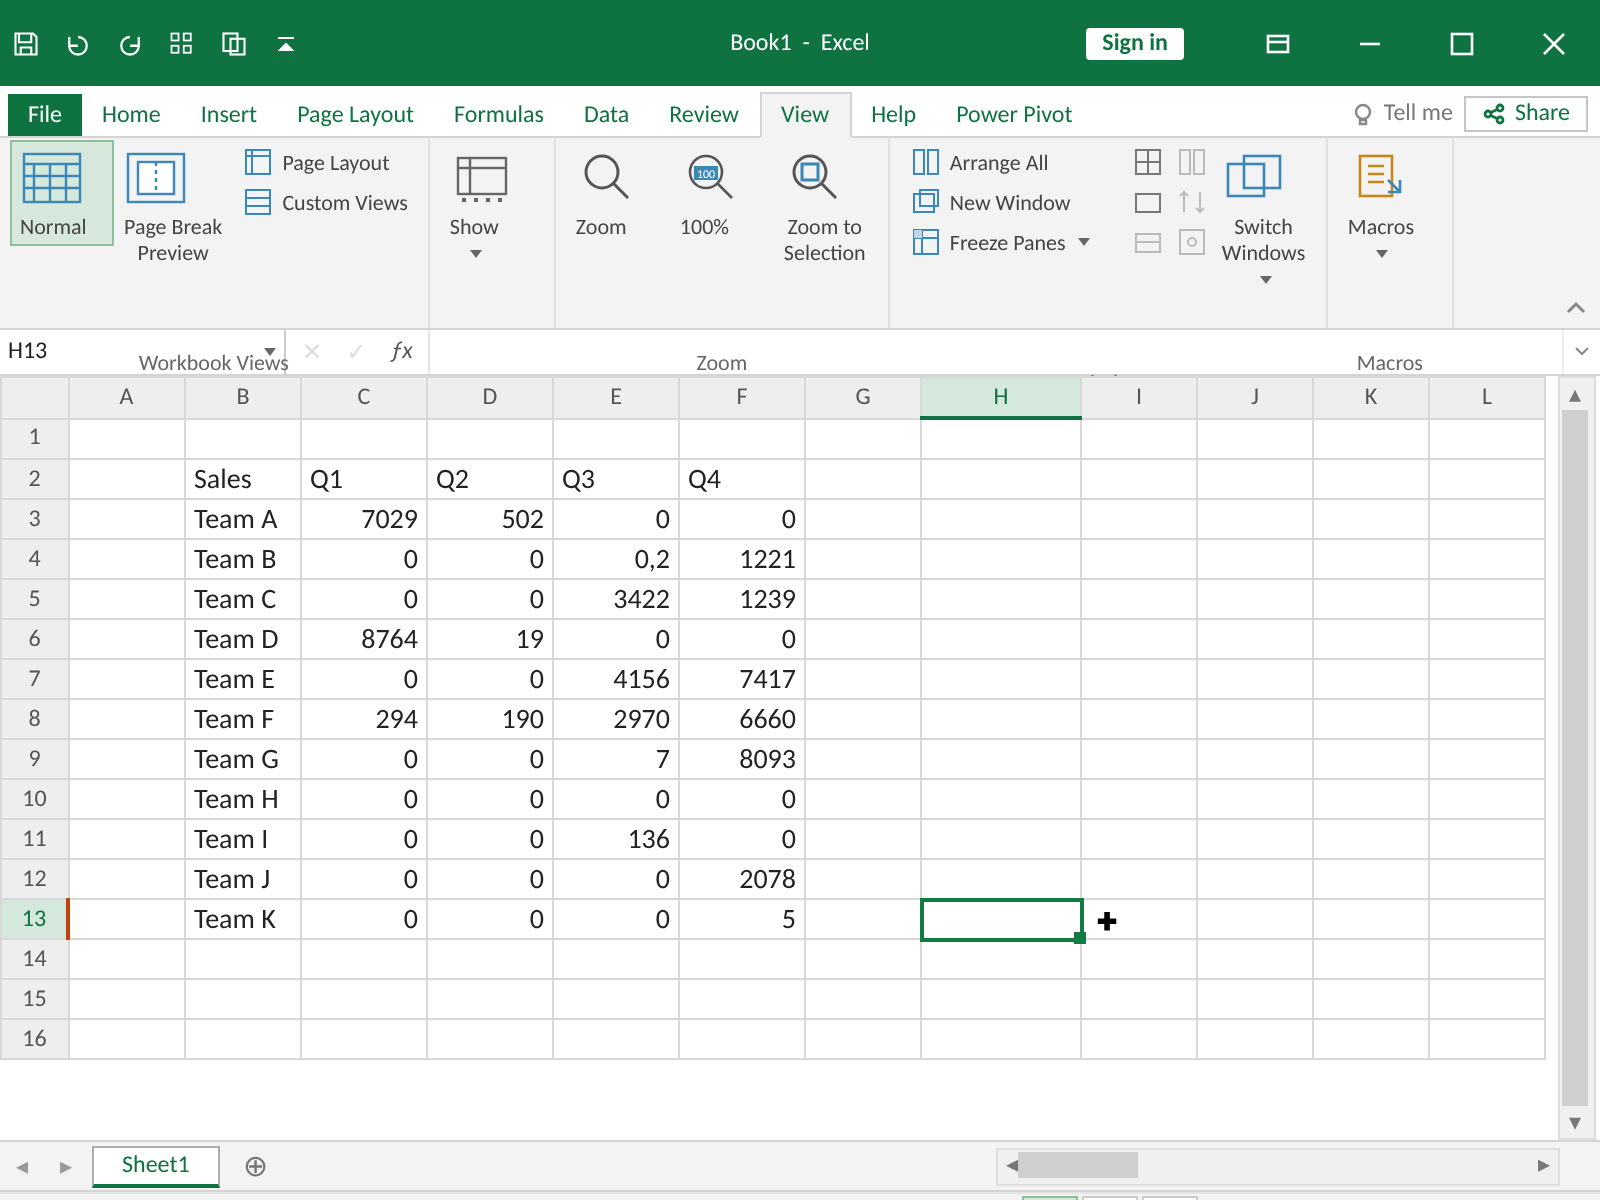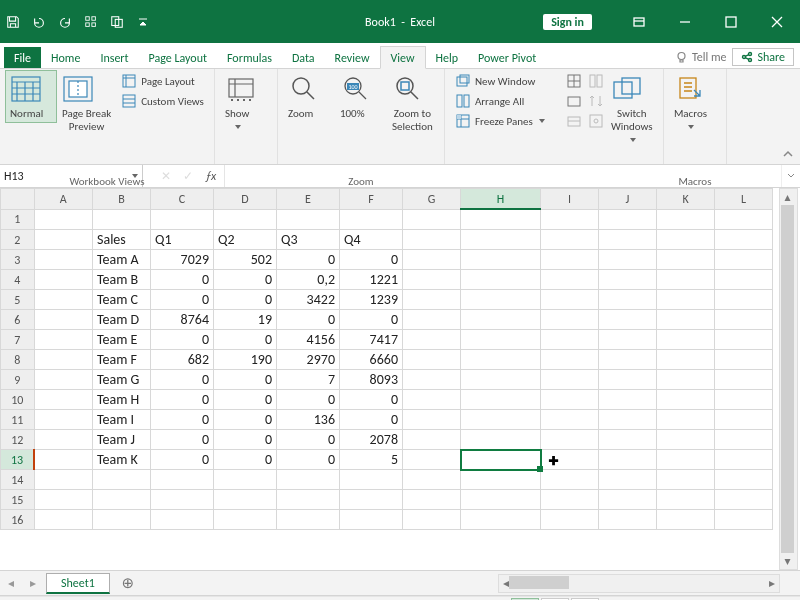--- a/index.html
+++ b/index.html
@@ -111,21 +111,20 @@
   }
   .caret {
     display:inline-block; width:0; height:0; border-left:3px solid transparent;
     border-right:3px solid transparent; border-top:4px solid #666; margin-left:2px; vertical-align:middle;
   }
 
   
   .fbar {
     height:22px; border-bottom:1px solid #d4d4d4; display:flex; align-items:stretch;
     background:#fff;
-    gap:10px;
   }
   .namebox {
     width:134px; border-right:1px solid #ccc; display:flex; align-items:center;
     padding:0 4px; justify-content:space-between; font-size:12px;
   }
   .fxbtns { display:flex; align-items:center; border-right:1px solid #e5e5e5; padding:0 8px; gap:12px; color:#aaa; }
   .fxbtns .fx { font-style:italic; color:#555; }
   .formula { flex:1; display:flex; align-items:center; padding-left:6px; }
   .fbar .expand { width:18px; display:flex; align-items:center; justify-content:center; color:#888; cursor:pointer; border-left:1px solid #eee;}
 
@@ -412,34 +411,34 @@
     </div>
     <div class="group-label">Zoom</div>
   </div>
 
   <div class="group">
     <div class="group-body">
       <div class="stack" style="width:110px">
         <div class="smallbtn">
           <span class="ic16">
               <svg width="14" height="14" stroke="#3b87b8" fill="none">
-                <rect x="1" y="3" width="10" height="9"></rect>
-                <rect x="4" y="1" width="9" height="8"></rect>
+                <rect x="1" y="1" width="5" height="12"></rect>
+                <rect x="8" y="1" width="5" height="12"></rect>
               </svg>
             </span>
-          <span>New Window</span>
+          <span>Arrange All</span>
         </div>
         <div class="smallbtn">
           <span class="ic16">
               <svg width="14" height="14" stroke="#3b87b8" fill="none">
-                <rect x="1" y="1" width="5" height="12"></rect>
-                <rect x="8" y="1" width="5" height="12"></rect>
+                <rect x="1" y="3" width="10" height="9"></rect>
+                <rect x="4" y="1" width="9" height="8"></rect>
               </svg>
             </span>
-          <span>Arrange All</span>
+          <span>New Window</span>
         </div>
         <div class="smallbtn">
           <span class="ic16">
               <svg width="14" height="14" stroke="#3b87b8" fill="none">
                 <rect x="1" y="1" width="12" height="12"></rect>
                 <path d="M1 5h12M5 1v12"></path>
                 <rect x="1" y="1" width="4" height="4" fill="#bcd6e8" stroke="none"></rect>
               </svg>
             </span>
           <span>Freeze Panes</span>
@@ -673,21 +672,21 @@
           <td class="colH "></td>
           <td class="colI "></td>
           <td class="colJ "></td>
           <td class="colK "></td>
           <td class="colL "></td>
         </tr>
         <tr>
           <th class="rowh">8</th>
           <td class="colA "></td>
           <td class="colB txt">Team F</td>
-          <td class="colC ">682</td>
+          <td class="colC ">294</td>
           <td class="colD ">190</td>
           <td class="colE ">2970</td>
           <td class="colF ">6660</td>
           <td class="colG "></td>
           <td class="colH "></td>
           <td class="colI "></td>
           <td class="colJ "></td>
           <td class="colK "></td>
           <td class="colL "></td>
         </tr>

